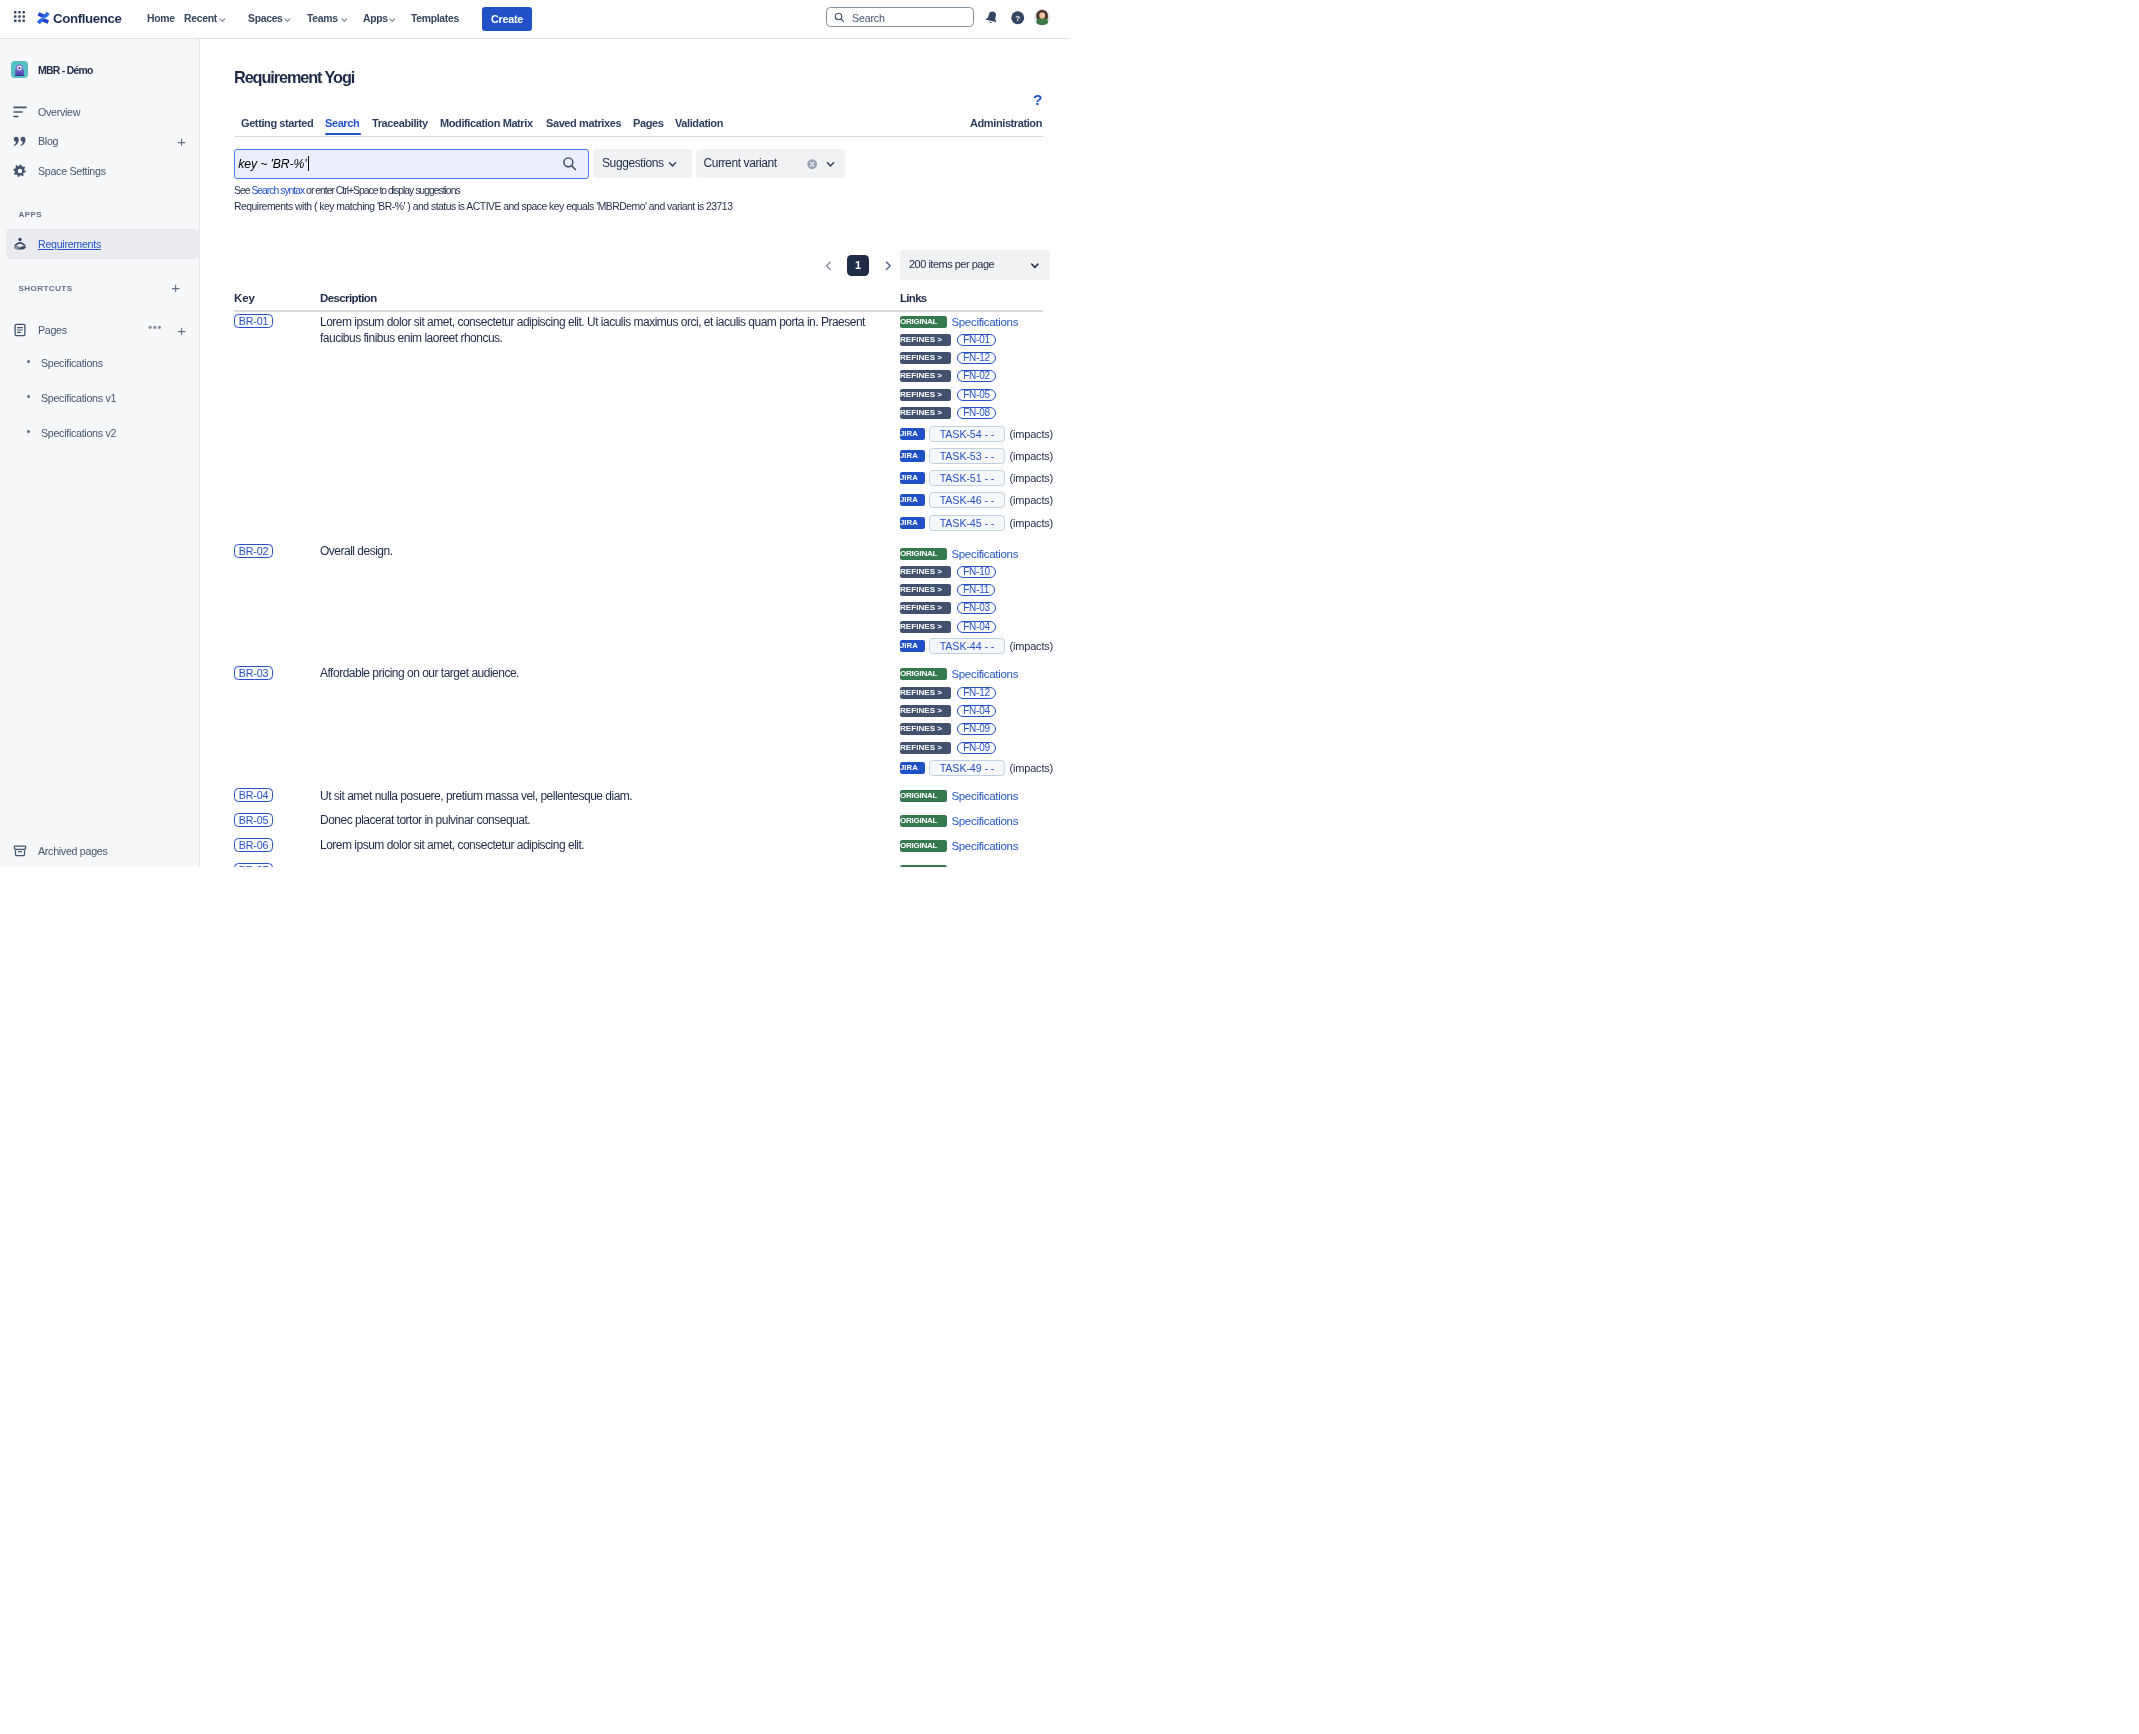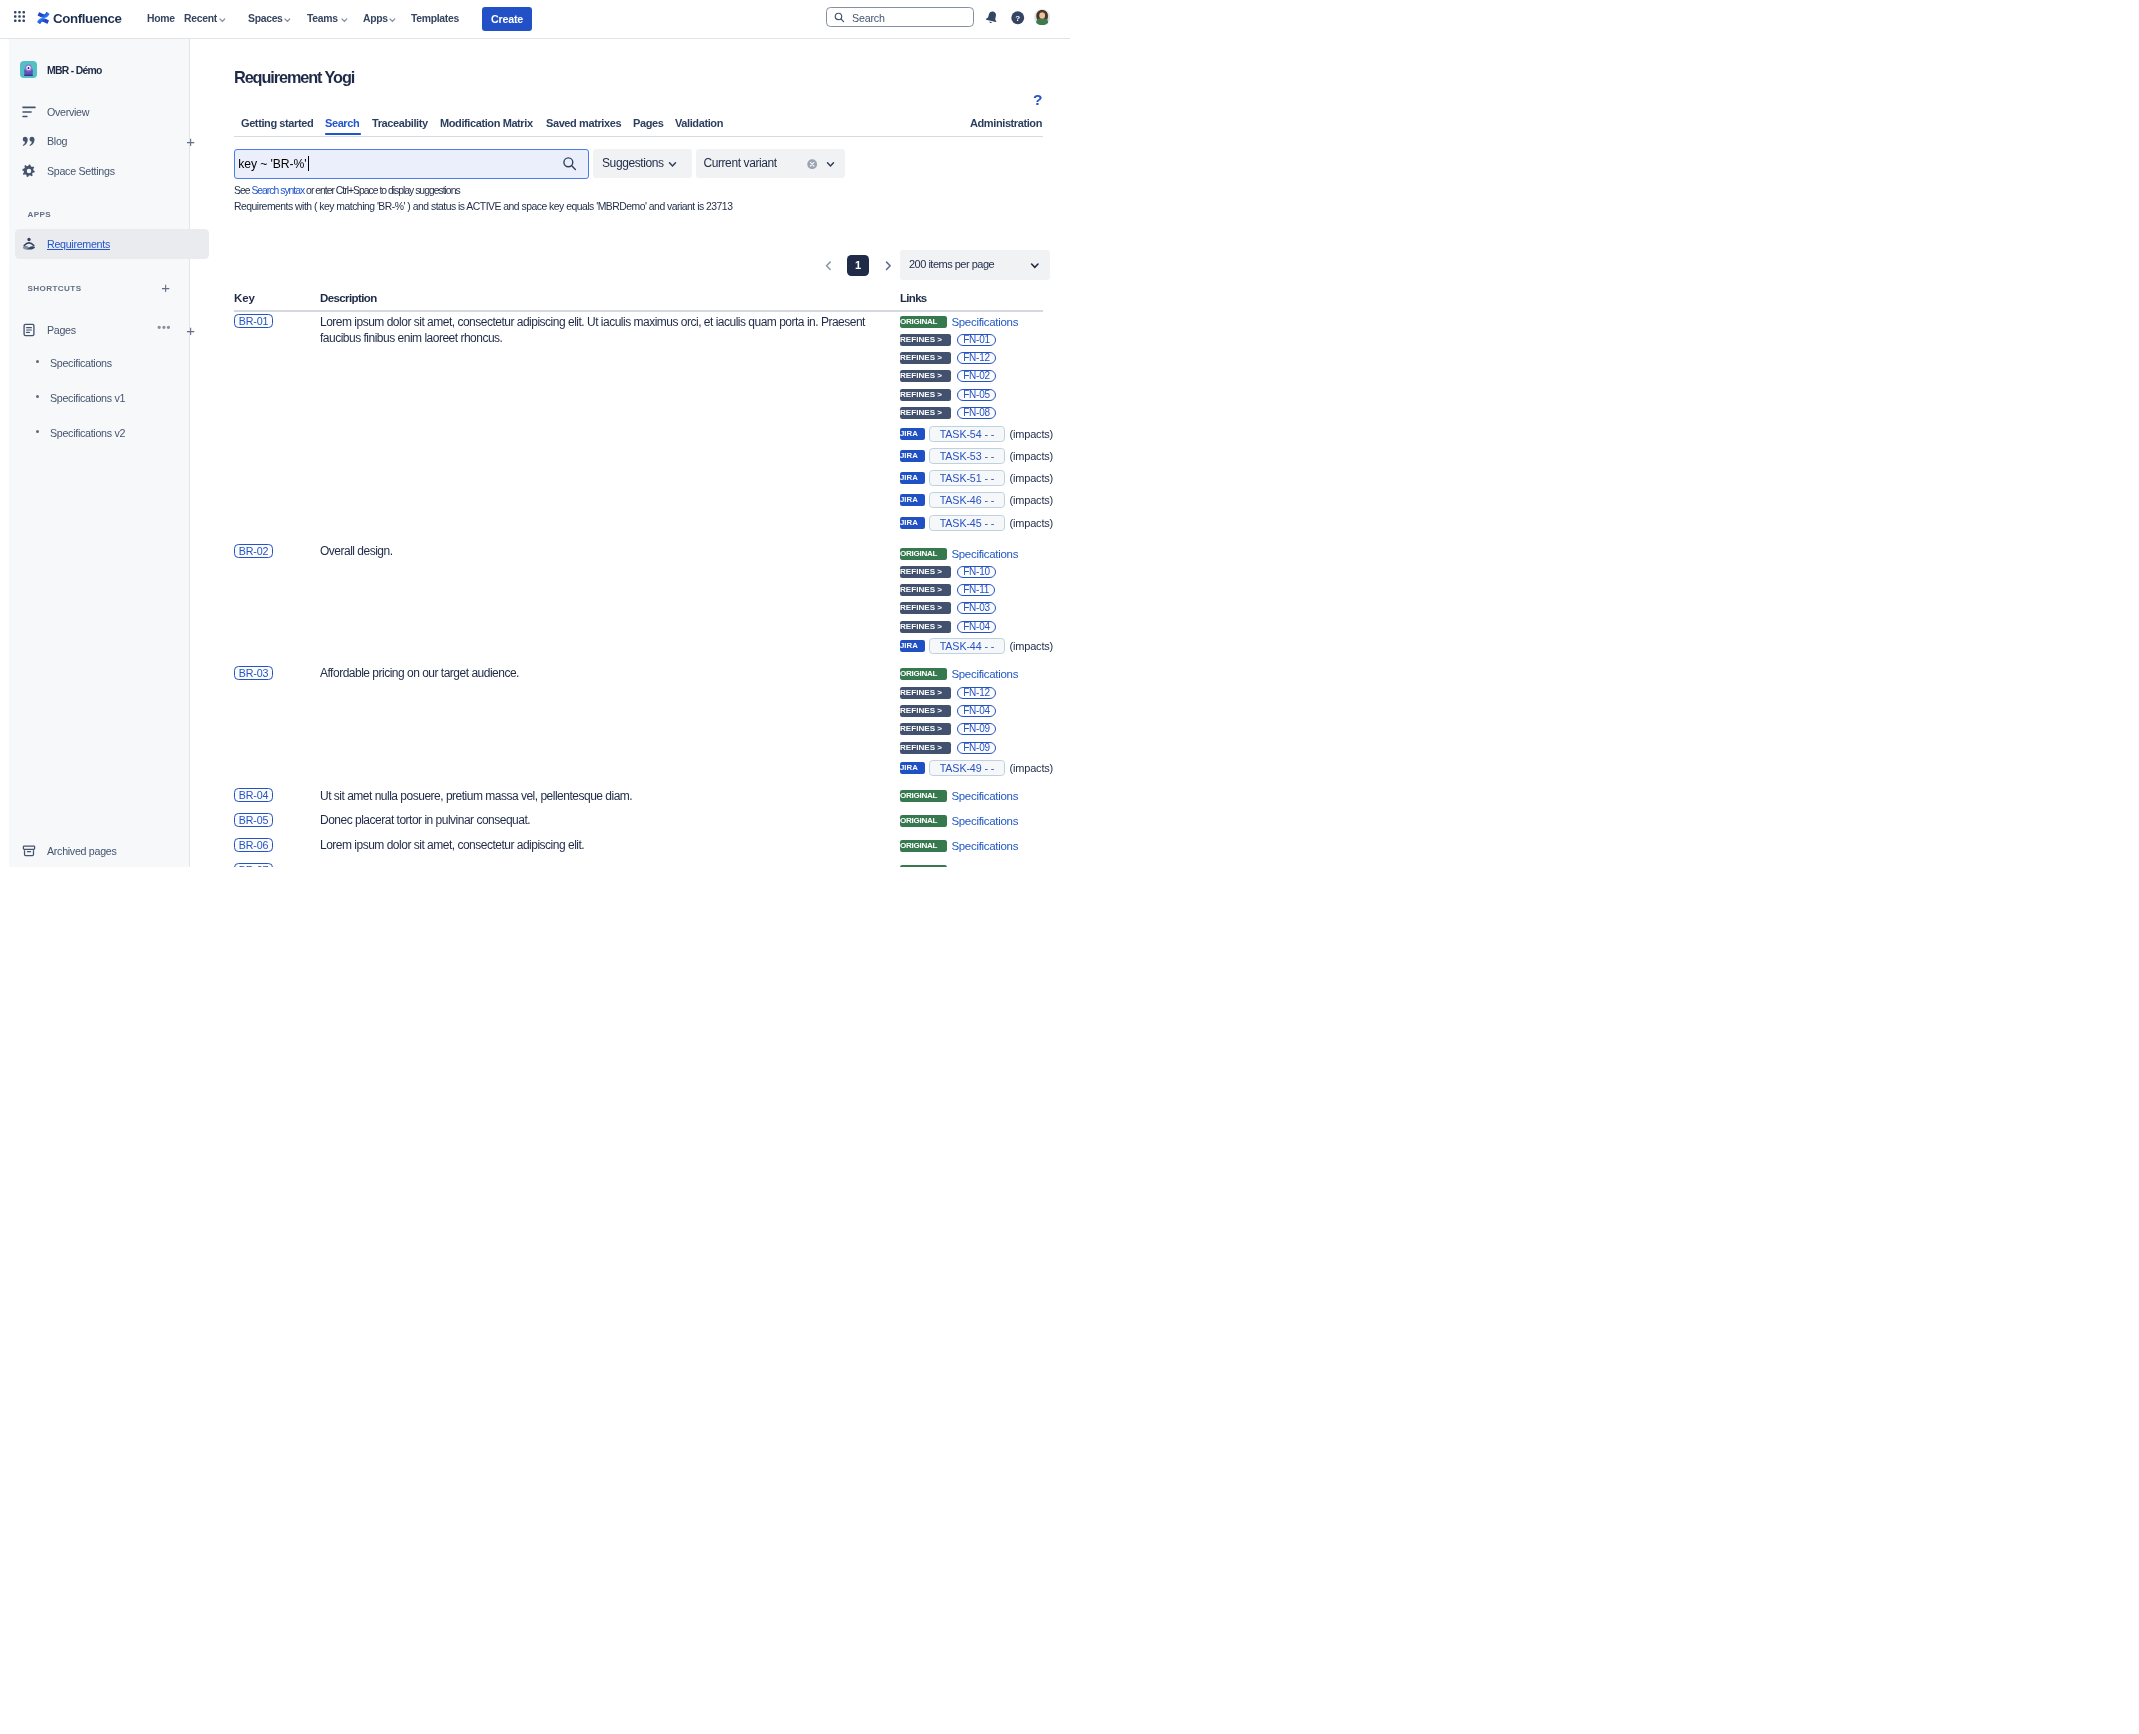--- a/index.html
+++ b/index.html
@@ -10,21 +10,21 @@
 
 
 #nav { position:absolute; left:0; top:0; width:1070px; height:39px; background:#fff; border-bottom:0.7px solid #e1e3e8; z-index:5; }
 .navlink { position:absolute; top:13.3px; font-size:10.4px; font-weight:700; color:#36465f; letter-spacing:-0.3px; }
 .nchev { position:absolute; top:17px; width:6.7px; height:6.7px; }
 #createbtn { position:absolute; left:482px; top:6.7px; width:50px; height:24px; background:#2150c7; color:#fff; border-radius:3px; font-size:10.7px; font-weight:700; letter-spacing:-0.2px; text-align:center; line-height:24px; }
 #nsearch { position:absolute; left:826px; top:7.4px; width:148px; height:20px; border:1.1px solid #8590a2; border-radius:4.4px; background:#fff; }
 #nsearch span { position:absolute; left:25px; top:3.7px; font-size:10.7px; color:#44546f; letter-spacing:-0.2px; }
 
 
-#sb { position:absolute; left:9px; top:39px; width:181px; height:828px; background:#f7f8f9; border-right:0.7px solid #e3e5e9; }
+#sb { position:absolute; left:0; top:39px; width:200px; height:828px; background:#f7f8f9; border-right:0.7px solid #e3e5e9; }
 .sbrow { position:absolute; left:0; width:205px; height:30px; }
 .sbtxt { position:absolute; left:38px; top:50%; transform:translateY(-50%); font-size:10.7px; color:#44546f; letter-spacing:-0.3px; }
 .sbhead { position:absolute; left:18.5px; font-size:8.1px; font-weight:700; color:#626f86; letter-spacing:0.4px; }
 .plus { position:absolute; color:#626f86; font-size:15px; font-weight:400; }
 .sbico { position:absolute; left:12.6px; top:50%; transform:translateY(-50%); width:14px; height:14px; }
 .bullet { position:absolute; left:27px; width:3px; height:3px; border-radius:50%; background:#5a6a82; }
 .subtxt { position:absolute; left:41px; font-size:10.7px; color:#44546f; letter-spacing:-0.3px; }
 
 
 .tab { position:absolute; top:117px; font-size:11px; font-weight:700; color:#2c3e5d; letter-spacing:-0.4px; line-height:12.6px; }
@@ -216,21 +216,21 @@
 <div class="tab" style="left:372px">Traceability</div>
 <div class="tab" style="left:440px">Modification Matrix</div>
 <div class="tab" style="left:546px">Saved matrixes</div>
 <div class="tab" style="left:633px">Pages</div>
 <div class="tab" style="left:675px">Validation</div>
 <div class="tab" style="left:970px">Administration</div>
 <div class="abs" style="left:325px;top:133px;width:36px;height:2.2px;background:#2155cc;border-radius:0.7px;"></div>
 <div class="abs" style="left:234px;top:136px;width:809px;height:1.1px;background:#d6dae1;"></div>
 
 <div class="abs" style="left:234px;top:149px;width:355px;height:30px;background:#ebeffb;border:1.5px solid #4c7de6;border-radius:3px;">
-  <span class="abs" style="left:3.3px;top:6.7px;font-size:12.2px;color:#000;letter-spacing:-0.1px;">key ~ 'BR-%'</span>
+  <span class="abs" style="left:3.3px;top:6.7px;font-size:12.2px;color:#000;letter-spacing:-0.1px;font-style:italic;">key ~ 'BR-%'</span>
   <span class="abs" style="left:73px;top:6px;width:1.1px;height:15px;background:#000;"></span>
   <svg class="abs" style="left:327px;top:6px" width="15.5" height="15.5" viewBox="0 0 22 22">
         <circle cx="9" cy="9" r="6.3" stroke="#33415c" stroke-width="2" fill="none"></circle>
         <path d="M13.8 13.8 L19 19" stroke="#33415c" stroke-width="2" stroke-linecap="round"></path>
       </svg>
 </div>
 <div class="abs" style="left:593px;top:149px;width:99px;height:29px;background:#f1f2f4;border-radius:3px;">
   <span class="abs" style="left:9px;top:7.4px;font-size:12px;color:#1e2a47;letter-spacing:-0.4px;">Suggestions</span>
   <svg class="abs" style="left:75px;top:11px" width="9" height="9" viewBox="0 0 12 12">
         <path d="M2 3.8 L6 8 L10 3.8" stroke="#2c3e5d" stroke-width="2" fill="none" stroke-linecap="round"></path>

